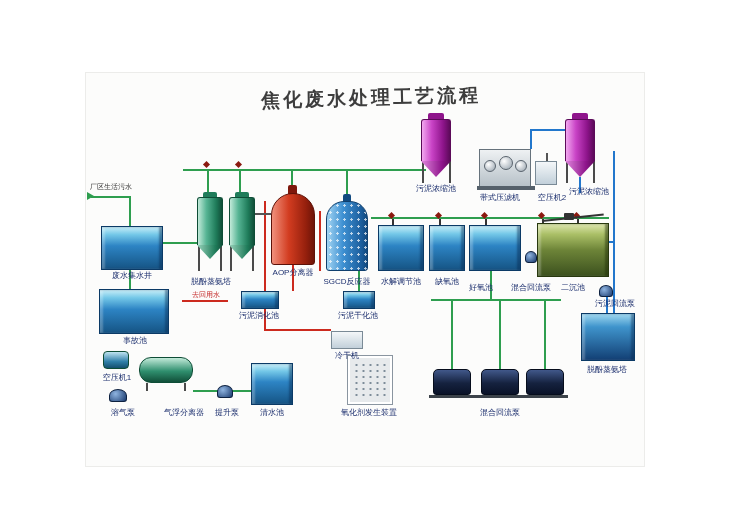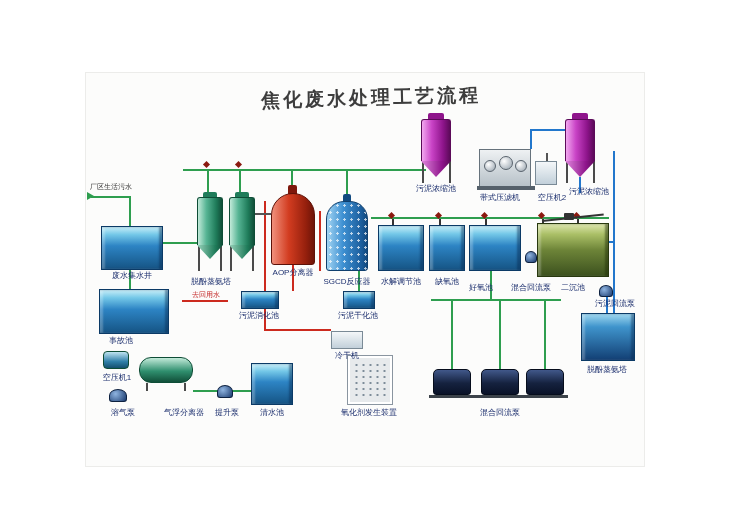--- a/index.html
+++ b/index.html
@@ -175,21 +175,21 @@
 
     <div class="blower" style="left:347px;top:296px;width:38px;height:26px"></div>
     <div class="blower" style="left:395px;top:296px;width:38px;height:26px"></div>
     <div class="blower" style="left:440px;top:296px;width:38px;height:26px"></div>
     <div class="bbase" style="left:343px;top:322px;width:139px;height:3px"></div>
 
     <div class="lbl sm" style="left:25px;top:110px">厂区生活污水</div>
     <div class="lbl red" style="left:120px;top:218px">去回用水</div>
 
     <div class="lbl" style="left:46px;top:199px">废水集水井</div>
-    <div class="lbl" style="left:35px;top:264px">事故池</div>
+    <div class="lbl" style="left:49px;top:264px">事故池</div>
     <div class="lbl" style="left:31px;top:301px">空压机1</div>
     <div class="lbl" style="left:37px;top:336px">溶气泵</div>
     <div class="lbl" style="left:98px;top:336px">气浮分离器</div>
     <div class="lbl" style="left:141px;top:336px">提升泵</div>
     <div class="lbl" style="left:186px;top:336px">清水池</div>
     <div class="lbl" style="left:125px;top:205px">脱酚蒸氨塔</div>
     <div class="lbl" style="left:207px;top:196px">AOP分离器</div>
     <div class="lbl" style="left:261px;top:205px">SGCD反应器</div>
     <div class="lbl" style="left:315px;top:205px">水解调节池</div>
     <div class="lbl" style="left:361px;top:205px">缺氧池</div>

